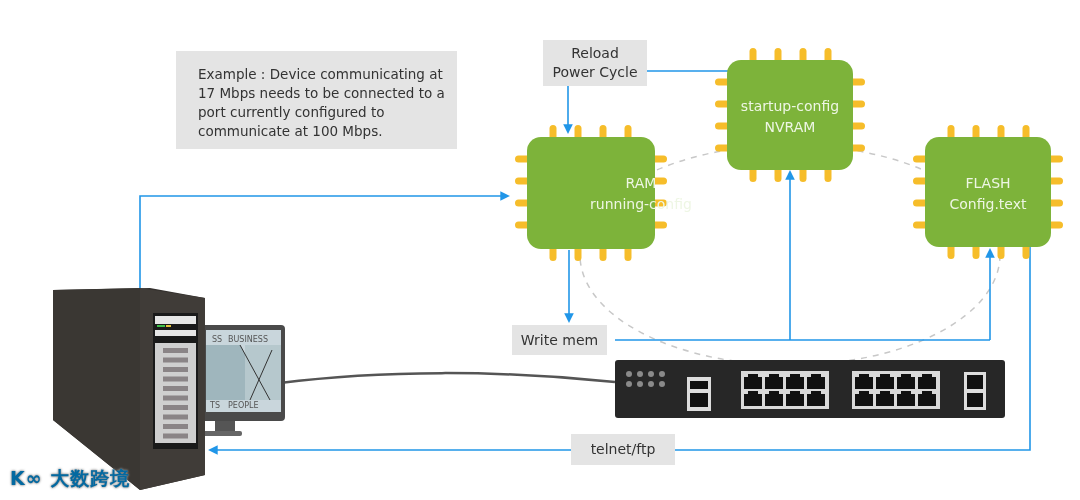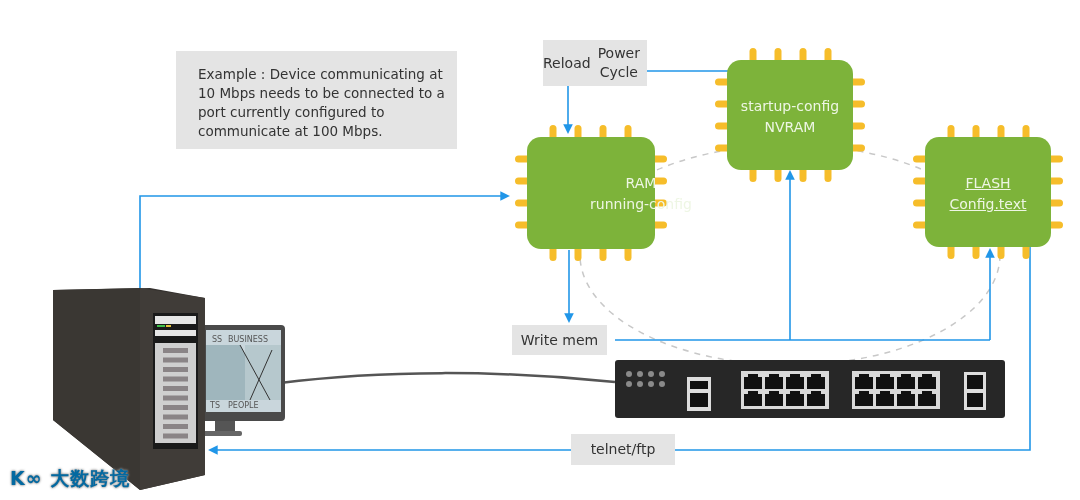--- a/index.html
+++ b/index.html
@@ -187,44 +187,44 @@
     <g>
       <rect x="964" y="372" width="22" height="38" fill="#ddd"></rect>
       <rect x="967" y="375" width="16" height="14" fill="#111"></rect>
       <rect x="967" y="393" width="16" height="14" fill="#111"></rect>
     </g>
   </g>
 </svg>
 
 <div class="note">
   <div>Example : Device  communicating at</div>
-  <div>10 Mbps needs to be connected to a</div>
+  <div>17 Mbps needs to be connected to a</div>
   <div>port currently configured to</div>
   <div>communicate at 100 Mbps.</div>
 </div>
 
-<div class="lbl" style="left:543px; top:40px; width:104px; height:46px; flex-direction:row;">
+<div class="lbl" style="left:543px; top:40px; width:104px; height:46px; flex-direction:column;">
   <span>Reload</span>
   <span>Power Cycle</span>
 </div>
 
 <div class="lbl" style="left:512px; top:325px; width:95px; height:30px;">
   <span>Write mem</span>
 </div>
 
 <div class="lbl" style="left:571px; top:434px; width:104px; height:31px;">
   <span>telnet/ftp</span>
 </div>
 
 <div class="chip-text" style="left:527px; top:173px; width:152px;margin-left:38px;">
   <div>RAM</div>
   <div>running-config</div>
 </div>
 <div class="chip-text" style="left:727px; top:96px; width:126px;">
   <div>startup-config</div>
   <div>NVRAM</div>
 </div>
-<div class="chip-text" style="left:925px; top:173px; width:126px;text-decoration:underline;">
+<div class="chip-text" style="left:925px; top:173px; width:126px;">
   <div>FLASH</div>
   <div>Config.text</div>
 </div>
 
 <div class="wm"><span>K∞ </span><span>大数跨境</span></div>
 
 </body></html>

